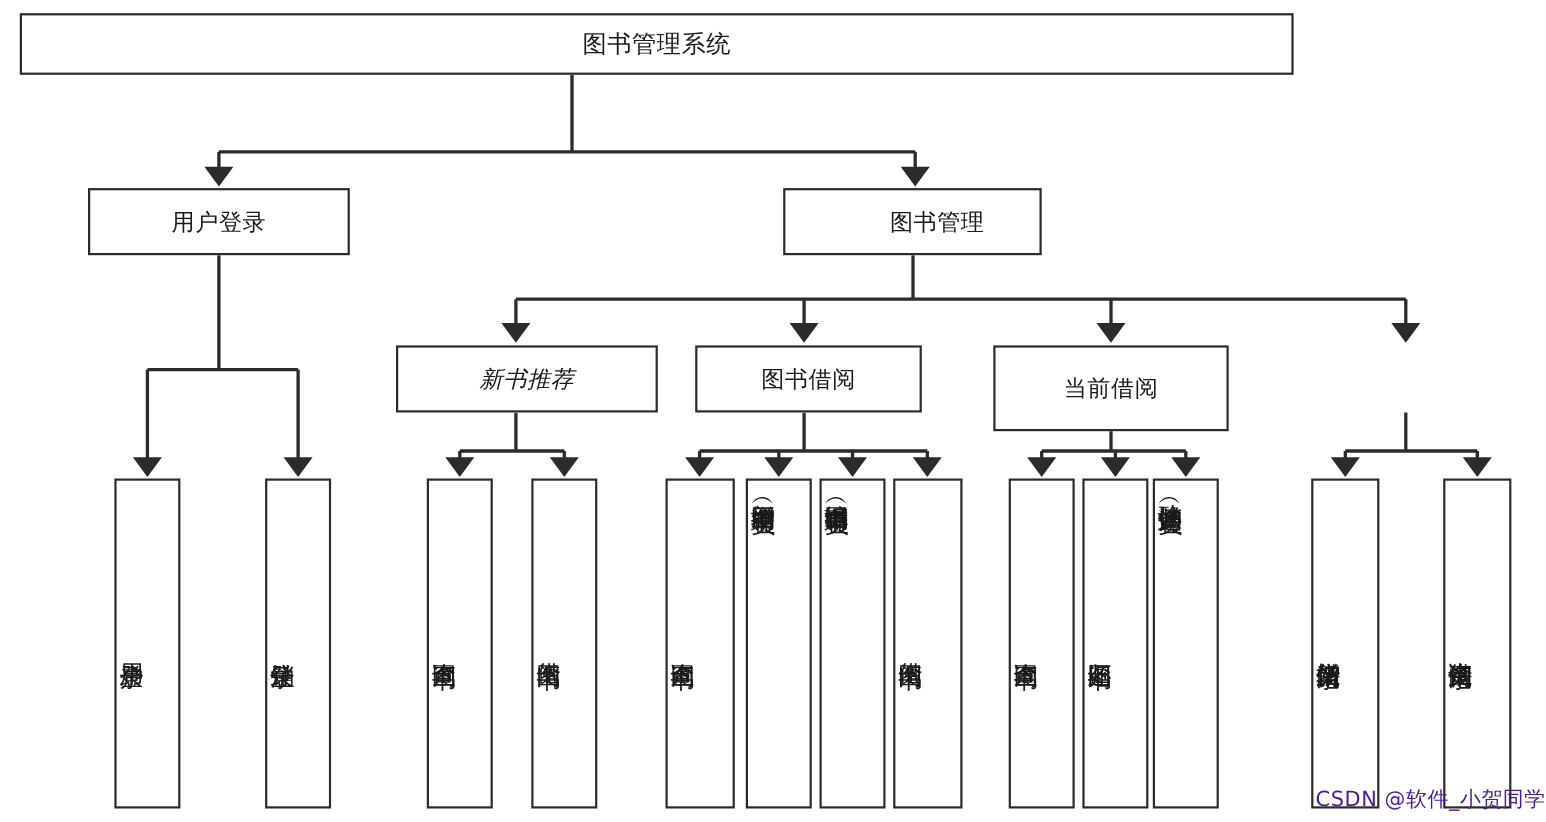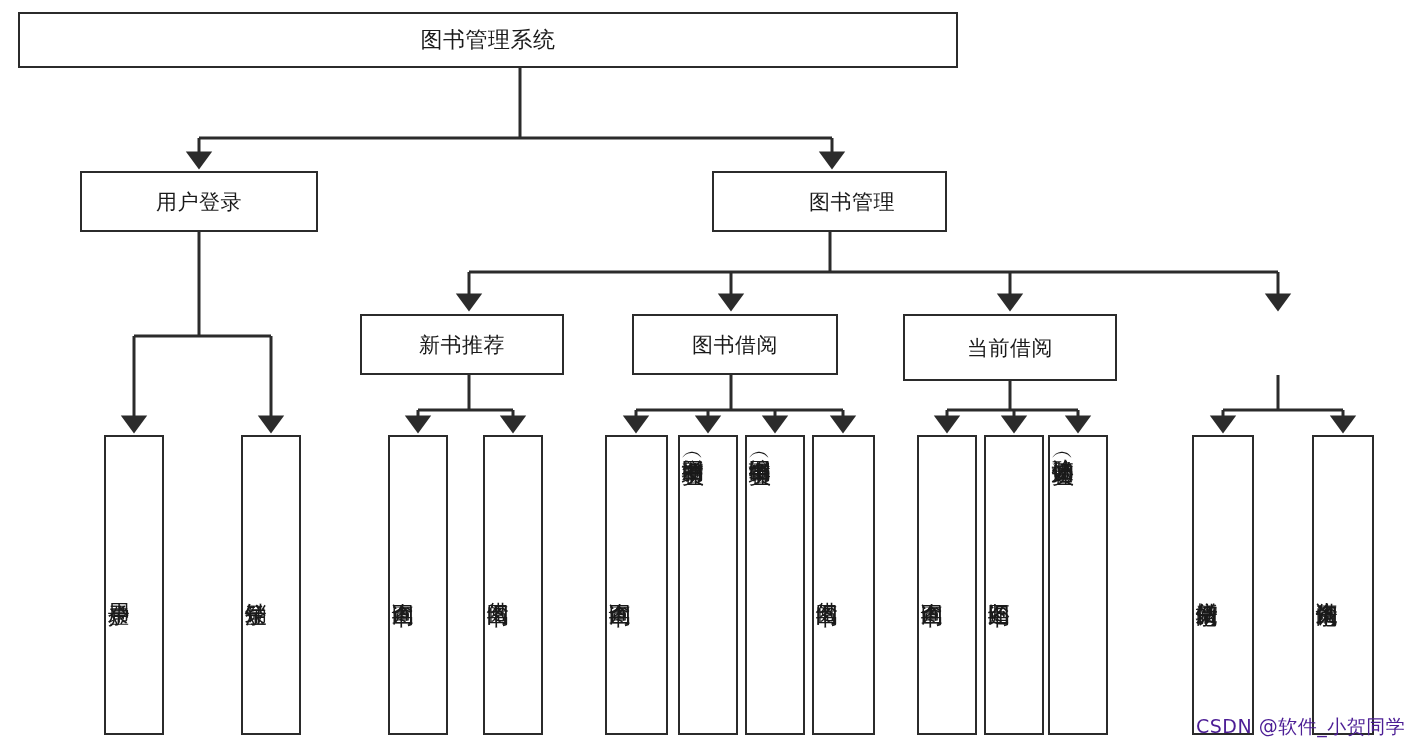--- a/index.html
+++ b/index.html
@@ -120,38 +120,38 @@
       <path d="M1014,410 L1014,424" marker-end="url(#arrow)"></path>
       <path d="M1078,410 L1078,424" marker-end="url(#arrow)"></path>
 
       <path d="M1278,375 L1278,410"></path>
       <path d="M1223,410 L1343,410"></path>
       <path d="M1223,410 L1223,424" marker-end="url(#arrow)"></path>
       <path d="M1343,410 L1343,424" marker-end="url(#arrow)"></path>
     </g>
   </svg>
 
-  <div class="node horiz root" style="left:18px; top:12px; width:940px; height:56px;">
+  <div class="node horiz root" style="left:18px; top:12px; width:1158px; height:56px;">
     <span>图书管理系统</span>
   </div>
 
   <div class="node horiz" style="left:80px; top:171px; width:238px; height:61px;">
     <span>用户登录</span>
   </div>
   <div class="node horiz" style="left:712px; top:171px; width:235px; height:61px;padding-left:45px;">
     <span>图书管理</span>
   </div>
 
-  <div class="node horiz" style="left:360px; top:314px; width:204px; height:61px;">
+  <div class="node horiz" style="left:360px; top:314px; width:238px; height:61px;font-style:italic;">
     <span>新书推荐</span>
   </div>
   <div class="node horiz" style="left:632px; top:314px; width:206px; height:61px;">
     <span>图书借阅</span>
   </div>
-  <div class="node horiz" style="left:903px; top:314px; width:214px; height:67px;">
+  <div class="node horiz" style="left:903px; top:314px; width:214px; height:78px;">
     <span>当前借阅</span>
   </div>
 
   <div class="node vert mid" style="left:104px; top:435px; width:60px; height:300px;">
     <span class="vtext">用户登录</span>
   </div>
   <div class="node vert mid" style="left:241px; top:435px; width:60px; height:300px;">
     <span class="vtext">注销登录</span>
   </div>
 

